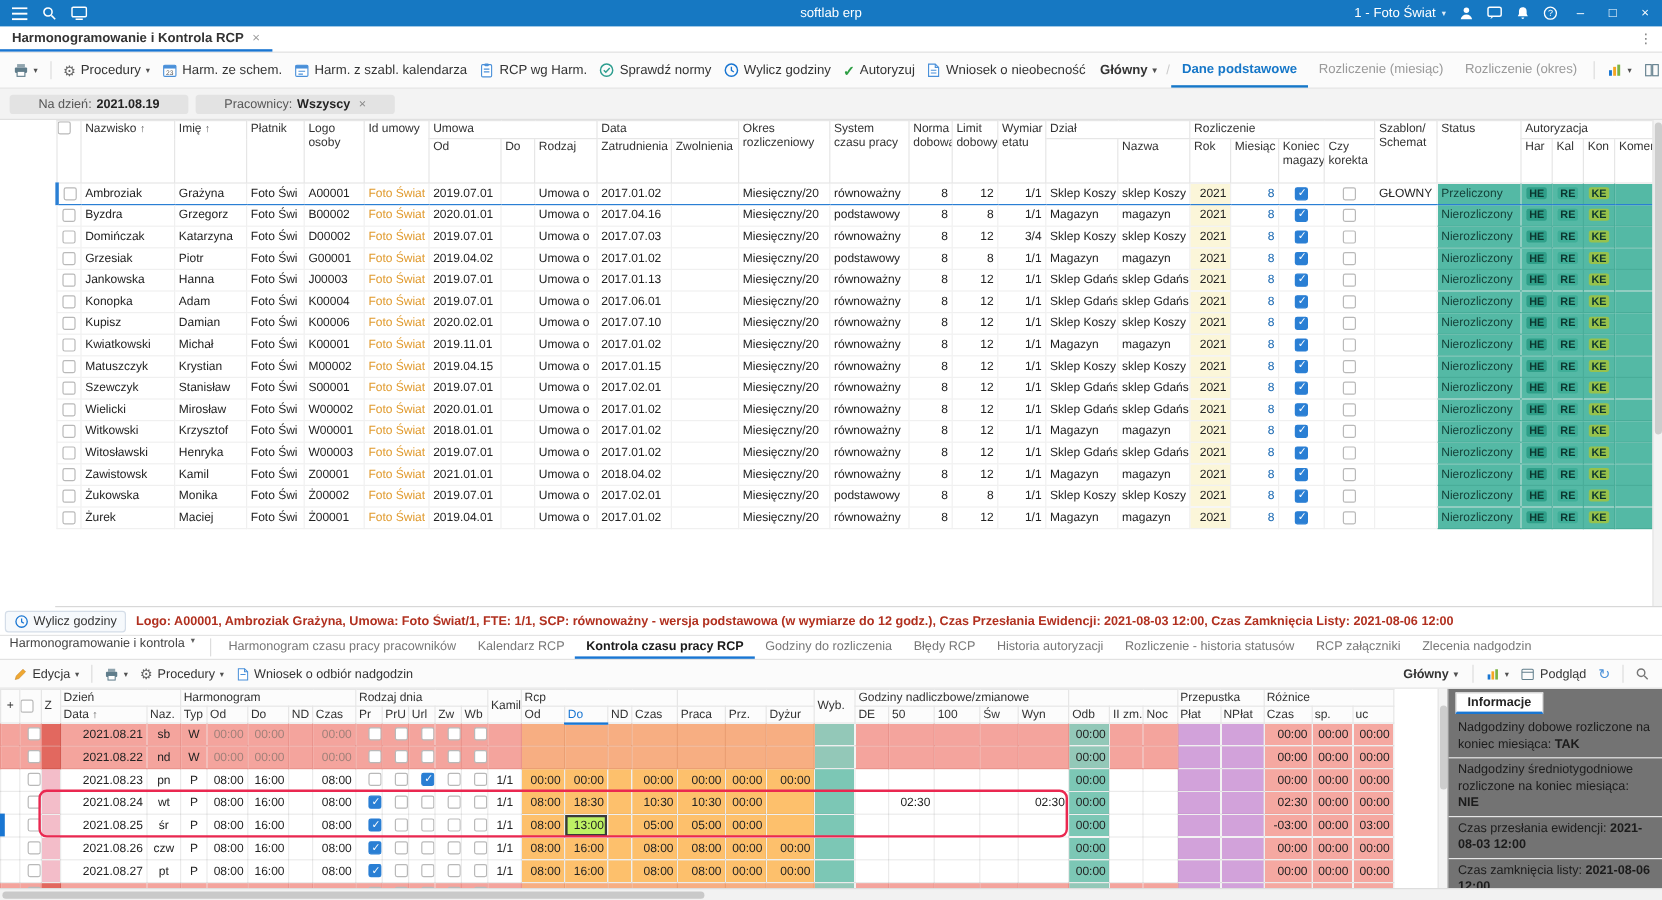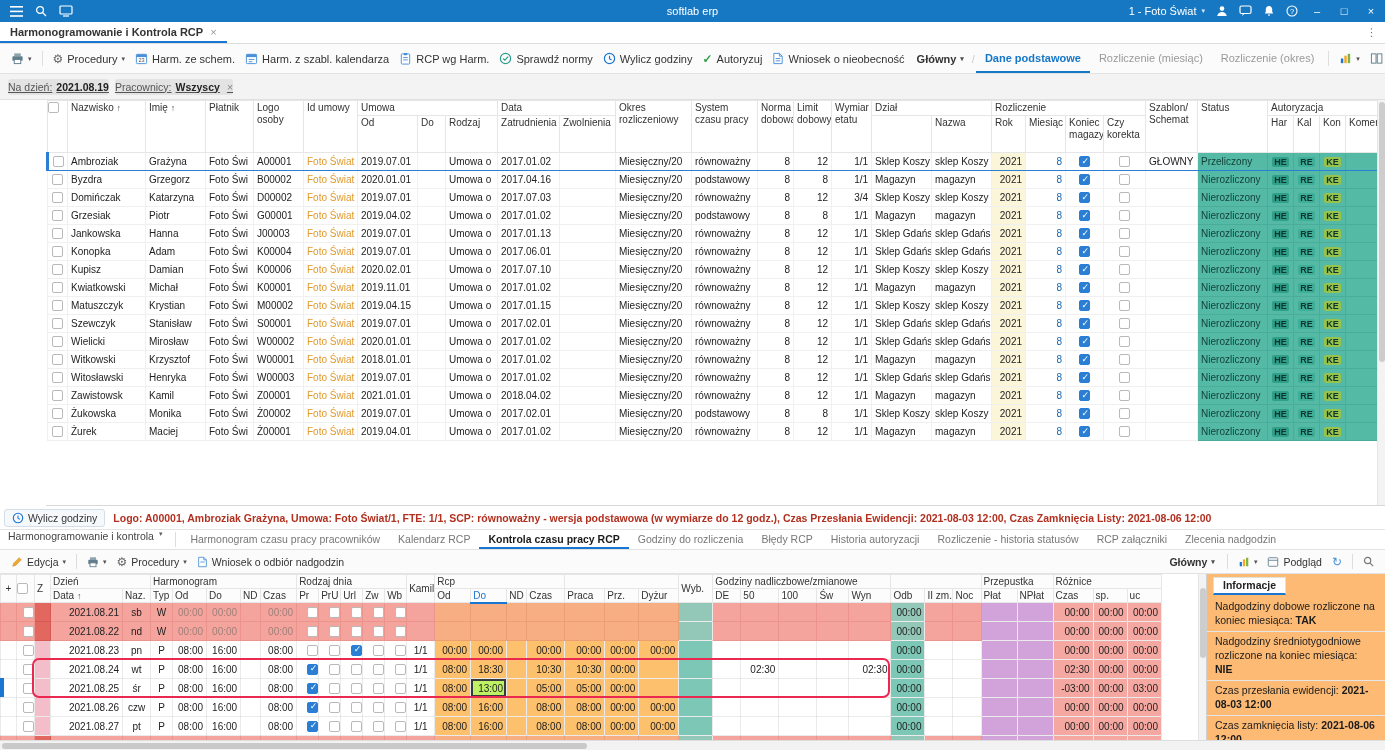--- a/index.html
+++ b/index.html
@@ -30,21 +30,21 @@
   .sep { width:1px; height:15px; background:#ddd; margin:0 5px; flex:none; }
   .toolbar-right { margin-left:auto; display:flex; align-items:center; height:100%; }
   .view-sel { font-weight:bold; display:flex; gap:4px; align-items:center; padding:0 7px; white-space:nowrap; }
   .slash { color:#ccc; margin:0 1px; }
   .view-tab { padding:0 9px; color:#9a9a9a; height:100%; display:flex; align-items:center; border-bottom:2px solid transparent; white-space:nowrap; }
   .view-tab.active { color:#1677c8; font-weight:bold; border-bottom-color:#1677c8; }
   .glyph { font-size:12px; color:#666; line-height:1; }
 
   
   .filterbar { height:26px; flex:none; background:#f3f3f3; border-bottom:1px solid #e0e0e0; display:flex; align-items:center; gap:6px; padding:0 8px; font-size:10.5px; color:#555; }
-  .chip { background:#e3e3e3; border-radius:3px; padding:2px 0; display:flex; gap:4px; align-items:flex-end;text-decoration:underline; }
+  .chip { background:#e3e3e3; border-radius:3px; padding:2px 24px; display:flex; gap:4px; align-items:flex-end; }
   .chip b { color:#222; }
   .chip-x { color:#888; margin-left:3px; }
 
   
   .emp-wrap { height:406px; flex:none; position:relative; overflow:hidden; border-bottom:1px solid #d8d8d8; background:#fff;margin-left:46px; }
   table.emp { border-collapse:collapse; table-layout:fixed; width:1392px; font-size:10px; color:#222; }
   .emp th { border:1px solid #e6e6e6; background:#fff; color:#333; font-weight:normal; text-align:left; padding:1px 3px; vertical-align:top; line-height:1.15; overflow:hidden; white-space:normal; }
   .emp thead tr:first-child th { height:15px; }
   .emp thead tr:nth-child(2) th { height:37px; }
   .emp td { border:1px solid #f0f0f0; height:18px; padding:0 3px; white-space:nowrap; overflow:hidden; }
@@ -95,21 +95,21 @@
   .wk .cteal{background:#93c8b8}
   .wk .zc{background:#e2685f;border-color:#d55b52}
   .dim{color:#a08079}
   .focus{box-shadow:inset 0 0 0 2px #3a3a3a; background:#bef264;}
   .red-box { position:absolute; left:32px; top:84px; width:858px; height:40px; border:2px solid #ea2850; border-radius:7px; pointer-events:none; z-index:5; }
   .rcp-selbar { position:absolute; left:0; top:104px; width:4px; height:19px; background:#1976d2; z-index:6; }
   .vscroll2 { position:absolute; top:0; right:0; width:8px; height:100%; background:#f3f3f3; border-left:1px solid #e5e5e5; }
   .vthumb2 { position:absolute; top:14px; left:1px; width:6px; height:70px; background:#cdcdcd; border-radius:3px; }
 
   
-  .info-panel { flex:1; border-left:1px solid #cfcfcf; overflow:hidden; background:#fdba74; }
+  .info-panel { flex:1; border-left:1px solid #cfcfcf; overflow:hidden; background:#737373; }
   .ip-head { display:inline-block; margin:3px 6px 2px; padding:1px 9px 2px; font-size:10.5px; font-weight:bold; color:#222; border:1px solid #e0e0e0; border-bottom:2px solid #1976d2; background:#fff; }
   .ip-item { padding:3px 8px 4px; border-bottom:1px solid #e6e6e6; font-size:10.5px; line-height:1.3; color:#1b1b1b; }
 
   
   .hscroll { height:10px; flex:none; background:#f2f2f2; border-top:1px solid #ddd; position:relative; }
   .hthumb { position:absolute; left:2px; top:2px; height:6px; width:585px; background:#c9c9c9; border-radius:3px; }
 </style>
 </head>
 <body>
 

